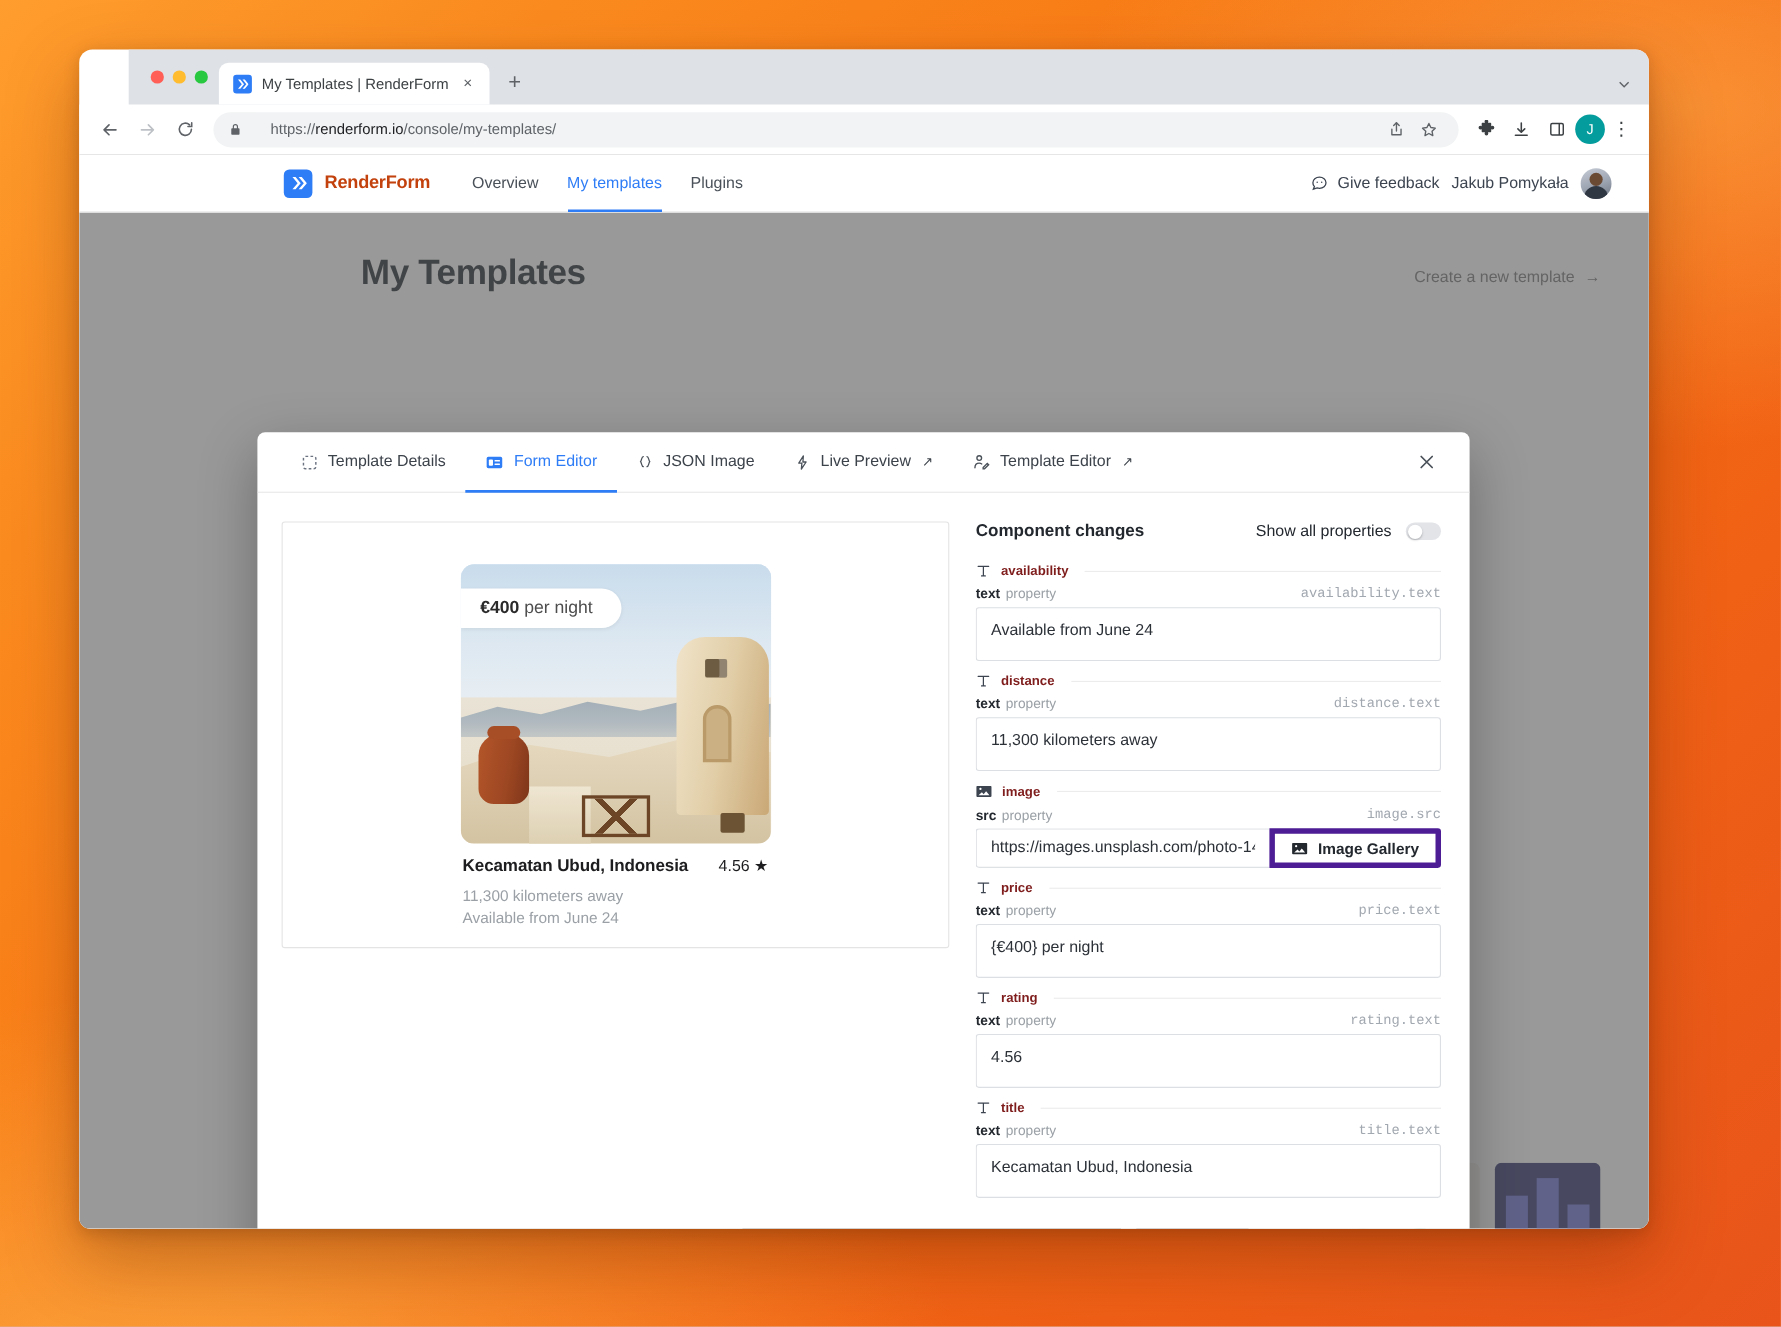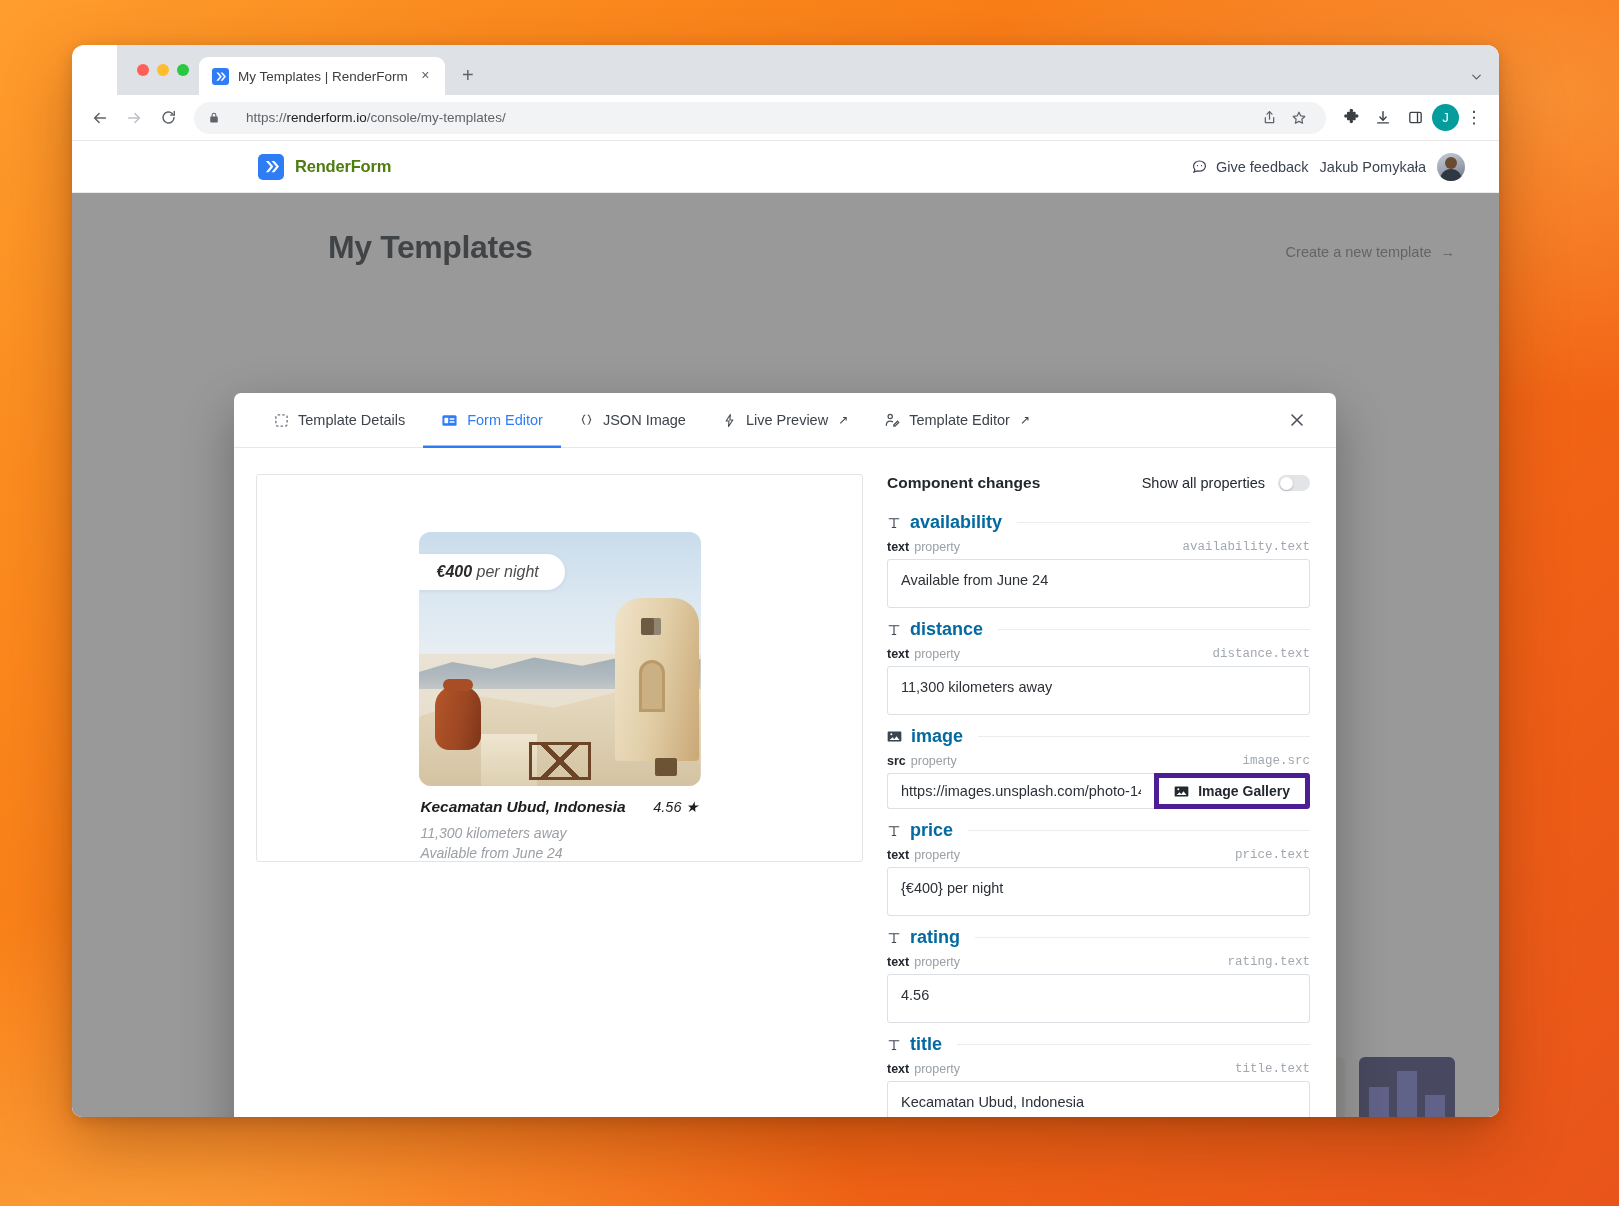--- a/index.html
+++ b/index.html
@@ -94,21 +94,21 @@
     height: 52px; background: #fff; flex: 0 0 52px;
     display: flex; align-items: center; padding: 0 34px 0 0;
     border-bottom: 1px solid #ececec; position: relative; z-index: 3;
   }
   .brand { display: flex; align-items: center; gap: 11px; margin-left: 186px; }
   .brand-logo {
     width: 26px; height: 26px; border-radius: 5px; background: #2f7df6;
     display: flex; align-items: center; justify-content: center; color: #fff;
     font-size: 14px; font-weight: 700;
   }
-  .brand-name { font-size: 16.5px; font-weight: 700; color: #4d7c0f; letter-spacing: -0.2px; }
+  .brand-name { font-size: 16.5px; font-weight: 700; color: #c2410c; letter-spacing: -0.2px; }
   .nav { display: flex; align-items: center; gap: 26px; margin-left: 38px; height: 52px; }
   .nav-item { font-size: 14.5px; color: #4a5159; height: 52px; display: flex; align-items: center; }
   .nav-item.active { color: #2f7df6; box-shadow: inset 0 -2.5px 0 #2f7df6; }
   .header-right { margin-left: auto; display: flex; align-items: center; gap: 11px; }
   .feedback { display: flex; align-items: center; gap: 8px; font-size: 14.5px; color: #3c4450; }
   .user-name { font-size: 14.5px; color: #3c4450; }
   .user-photo {
     width: 28px; height: 28px; border-radius: 50%; overflow: hidden;
     background: linear-gradient(160deg,#c8cdd6 0%, #9aa2b0 55%, #6d7583 100%);
     position: relative; flex: 0 0 28px;
@@ -175,22 +175,22 @@
   .modal-close {
     margin-left: auto; width: 34px; height: 34px; display: flex;
     align-items: center; justify-content: center; color: #4a5159; font-size: 22px;
   }
   .modal-body { flex: 1; display: flex; padding: 26px 22px 0 22px; gap: 24px; overflow: hidden; }
 
   
   .preview-pane {
     width: 607px; flex: 0 0 607px; height: 388px;
     border: 1px solid #e4e4e4; border-radius: 3px;
-    display: flex; align-items: flex-end; justify-content: center;
-    padding-top: 18px; background: #fff; font-style: italic;
+    display: flex; align-items: center; justify-content: center;
+    padding-top: 18px; background: #fff;
   }
   .listing { width: 282px; }
   .photo {
     width: 282px; height: 254px; border-radius: 12px; overflow: hidden;
     position: relative;
     background:
       linear-gradient(180deg,#cfe0ef 0%, #dfe9f2 28%, #e9e3d6 46%, #e7dcc6 100%);
   }
   .photo .sky { position: absolute; inset: 0 0 52% 0; background: linear-gradient(180deg,#c9dcec 0%,#dde8f1 60%,#e7eef3 100%); }
   .photo .mtn {
@@ -267,21 +267,21 @@
     position: relative; flex: 0 0 32px;
   }
   .toggle::after {
     content: ""; position: absolute; left: 1.5px; top: 1.5px;
     width: 13px; height: 13px; border-radius: 50%; background: #fff;
     box-shadow: 0 1px 2px rgba(0,0,0,0.25);
   }
   .field { margin-bottom: 11px; }
   .field-head { display: flex; align-items: center; gap: 9px; }
   .field-icon { color: #3c4450; display: flex; align-items: center; }
-  .field-name { font-size: 18px; font-weight: 700; color: #0369a1; }
+  .field-name { font-size: 12px; font-weight: 700; color: #7f1d1d; }
   .field-rule { flex: 1; height: 1px; background: #ececec; margin-left: 6px; }
   .field-sub { display: flex; align-items: center; margin: 7px 0 5px 0; }
   .prop-key { font-size: 12.5px; font-weight: 700; color: #23282f; }
   .prop-word { font-size: 12.5px; color: #9aa0a6; margin-left: 5px; }
   .prop-path {
     margin-left: auto; font-family: "Liberation Mono", monospace;
     font-size: 12.5px; color: #a2a8b0;
   }
   .txt {
     width: 100%; height: 46px; border: 1px solid #dcdfe3; border-radius: 3px;
@@ -398,20 +398,25 @@
 
   <div class="site-header">
     <div class="brand">
       <span class="brand-logo">
         <svg width="15" height="15" viewBox="0 0 16 16" fill="#fff">
             <path d="M2 2l5 6-5 6h3l5-6-5-6H2zm6 0l5 6-5 6h3l5-6-5-6H8z"></path>
           </svg>
       </span>
       <span class="brand-name">RenderForm</span>
     </div>
+    <div class="nav">
+      <span class="nav-item">Overview</span>
+      <span class="nav-item active">My templates</span>
+      <span class="nav-item">Plugins</span>
+    </div>
     <div class="header-right">
       <span class="feedback">
         <span>
           <svg width="17" height="17" viewBox="0 0 20 20" fill="none" stroke="#3c4450" stroke-width="1.4">
               <path d="M17 9.5c0 3.3-3.1 6-7 6-.9 0-1.7-.1-2.5-.4L3.5 16.5l1.1-2.8A5.8 5.8 0 0 1 3 9.5c0-3.3 3.1-6 7-6s7 2.7 7 6z"></path>
               <circle cx="7.6" cy="9" r=".8" fill="#3c4450" stroke="none"></circle>
               <circle cx="12.4" cy="9" r=".8" fill="#3c4450" stroke="none"></circle>
             </svg>
         </span>
         <span>Give feedback</span>

